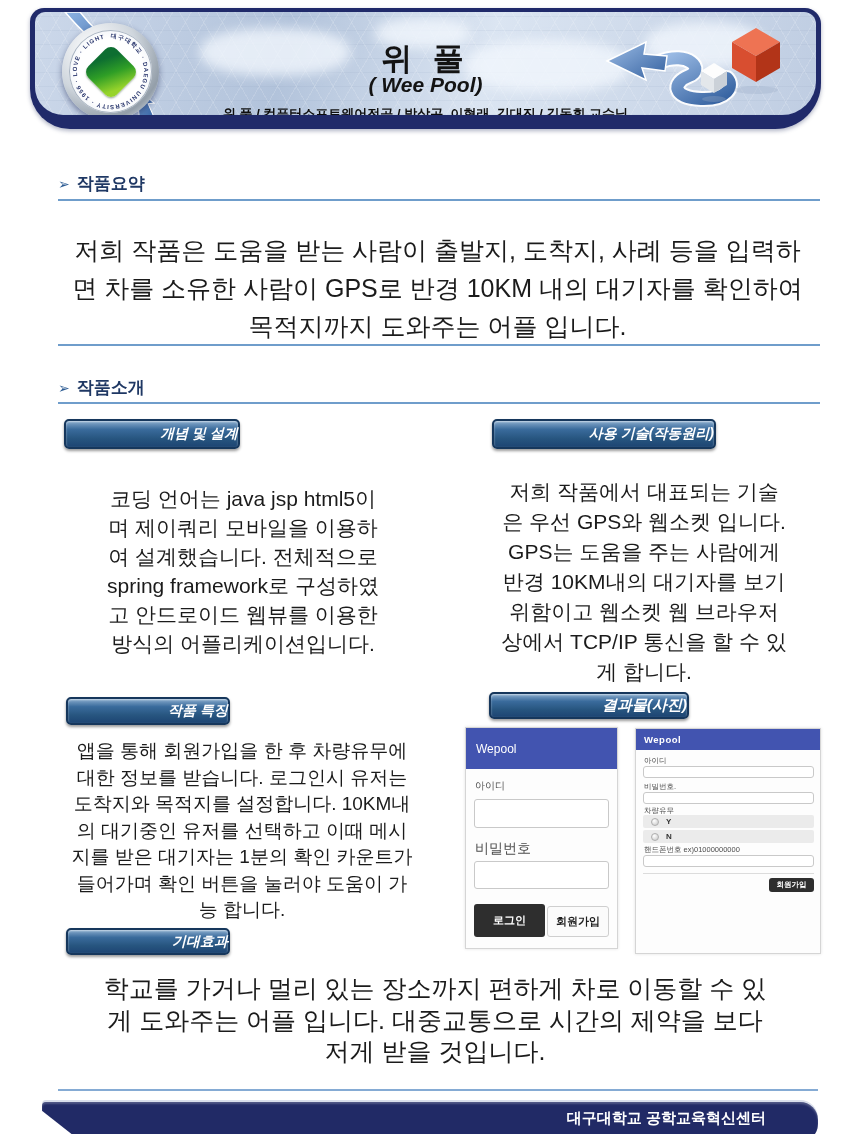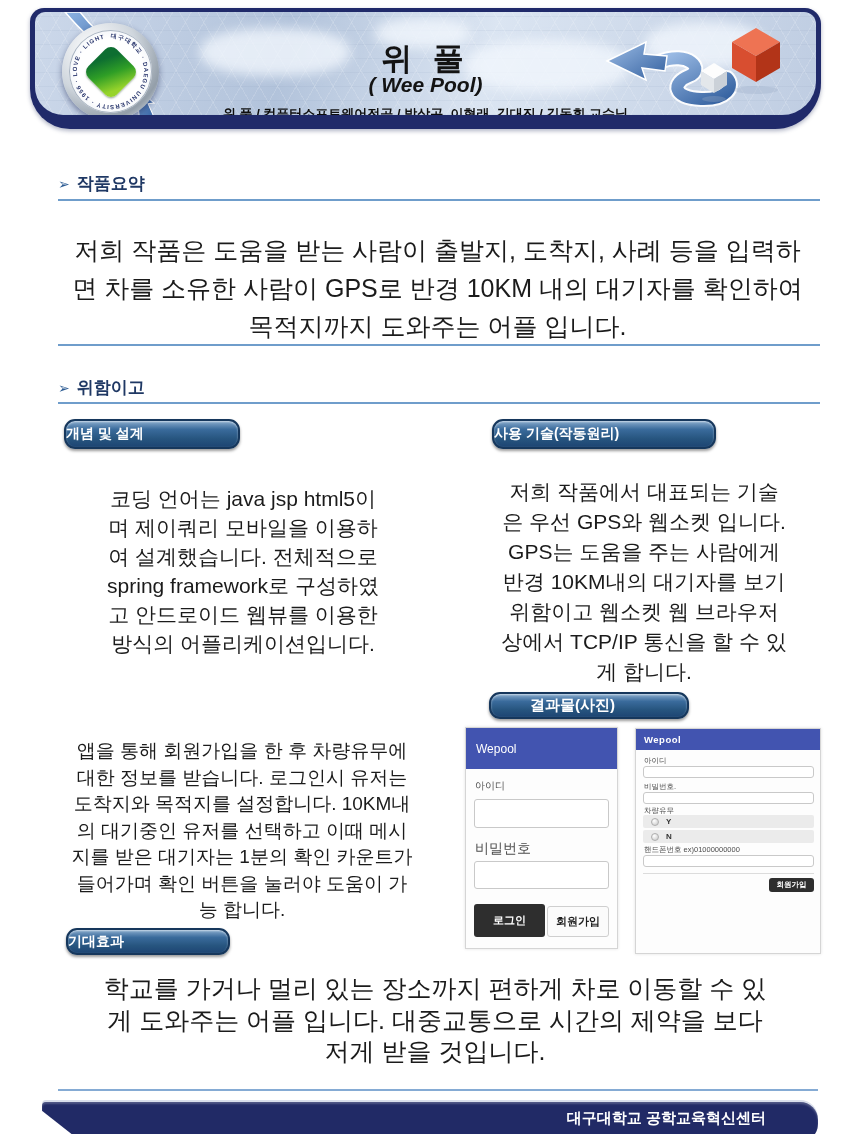--- a/index.html
+++ b/index.html
@@ -41,24 +41,24 @@
 
   
   .sec-head { font-size:17px; font-weight:bold; color:#1f3864; }
   .sec-head .bullet { font-size:14px; color:#2e5d94; margin-right:7px; }
   .rule  { height:2px; background:#6f9dcb; }
   .rule-thin { height:2px; background:#85abd4; }
 
   .body-text { color:#1b1b1b; text-align:center; white-space:pre-line; }
 
   
-  .pill { display:flex; align-items:center; justify-content:flex-start; color:#fff; font-weight:bold;
-          font-size:14px; border:2px solid #16375c; border-radius:11px;
+  .pill { display:flex; align-items:center; justify-content:flex-end; color:#fff; font-weight:bold;
+          font-size:14px; border:2px solid #16375c; border-radius:5px;
           background:linear-gradient(180deg,#88abcd 0%,#3a6b9c 32%,#27557f 68%,#1d4573 100%);
-          box-shadow:0 2px 3px rgba(0,0,0,.4), inset 0 1px 2px rgba(255,255,255,.55); }
+          box-shadow:0 2px 3px rgba(0,0,0,.4), inset 0 1px 2px rgba(255,255,255,.55);font-style:italic; }
 
   
   .app { background:#fdfdfd; border:1px solid #d5d5d5; box-shadow:0 0 3px rgba(0,0,0,.12); }
   .app-bar { position:absolute; left:0; right:0; top:0; background:#4254b0; color:#fff;
              display:flex; align-items:center; }
   .app-label { position:absolute; color:#4c4c4c; }
   .app-input { position:absolute; background:#fff; border:1px solid #c9c9c9; border-radius:3px; }
   .app-btn-dark  { position:absolute; background:#2e2e2e; color:#fff; display:flex;
                    align-items:center; justify-content:center; border-radius:3px; font-weight:bold; }
   .app-btn-light { position:absolute; background:#fbfbfb; color:#1e1e1e; border:1px solid #cfcfcf;
@@ -154,21 +154,21 @@
   </div>
   <div class="abs rule" style="left:58px;top:199px;width:762px;"></div>
 
   <div class="abs body-text" style="left:50px;top:215px;width:775px;font-size:25px;line-height:38px;margin-top:16px;">저희 작품은 도움을 받는 사람이 출발지, 도착지, 사례 등을 입력하
 면 차를 소유한 사람이 GPS로 반경 10KM 내의 대기자를 확인하여
 목적지까지 도와주는 어플 입니다.</div>
 
   <div class="abs rule" style="left:58px;top:344px;width:762px;"></div>
 
   <div class="abs sec-head" style="left:58px;top:376px;">
-    <span class="bullet">➢</span><span>위함이고</span>
+    <span class="bullet">➢</span><span>작품소개</span>
   </div>
   <div class="abs rule" style="left:58px;top:402px;width:762px;"></div>
 
   <div class="abs pill" style="left:64px;top:419px;width:176px;height:30px;">
     <span>개념 및 설계</span>
   </div>
   <div class="abs pill" style="left:492px;top:419px;width:224px;height:30px;">
     <span>사용 기술(작동원리)</span>
   </div>
 
@@ -179,20 +179,23 @@
 고 안드로이드 웹뷰를 이용한
 방식의 어플리케이션입니다.</div>
   <div class="abs body-text" style="left:445px;top:477px;width:398px;font-size:21px;line-height:30px;">저희 작품에서 대표되는 기술
 은 우선 GPS와 웹소켓 입니다.
 GPS는 도움을 주는 사람에게
 반경 10KM내의 대기자를 보기
 위함이고 웹소켓 웹 브라우저
 상에서 TCP/IP 통신을 할 수 있
 게 합니다.</div>
 
+  <div class="abs pill" style="left:66px;top:697px;width:164px;height:28px;">
+    <span>작품 특징</span>
+  </div>
   <div class="abs body-text" style="left:36px;top:738px;width:412px;font-size:19px;line-height:26.5px;">앱을 통해 회원가입을 한 후 차량유무에
 대한 정보를 받습니다. 로그인시 유저는
 도착지와 목적지를 설정합니다.  10KM내
 의 대기중인 유저를 선택하고 이때 메시
 지를 받은 대기자는 1분의 확인 카운트가
 들어가며 확인 버튼을 눌러야 도움이 가
 능 합니다.</div>
 
   <div class="abs pill" style="left:489px;top:692px;width:200px;height:27px;font-size:15px;padding-left:39px;">
     <span>결과물(사진)</span>

